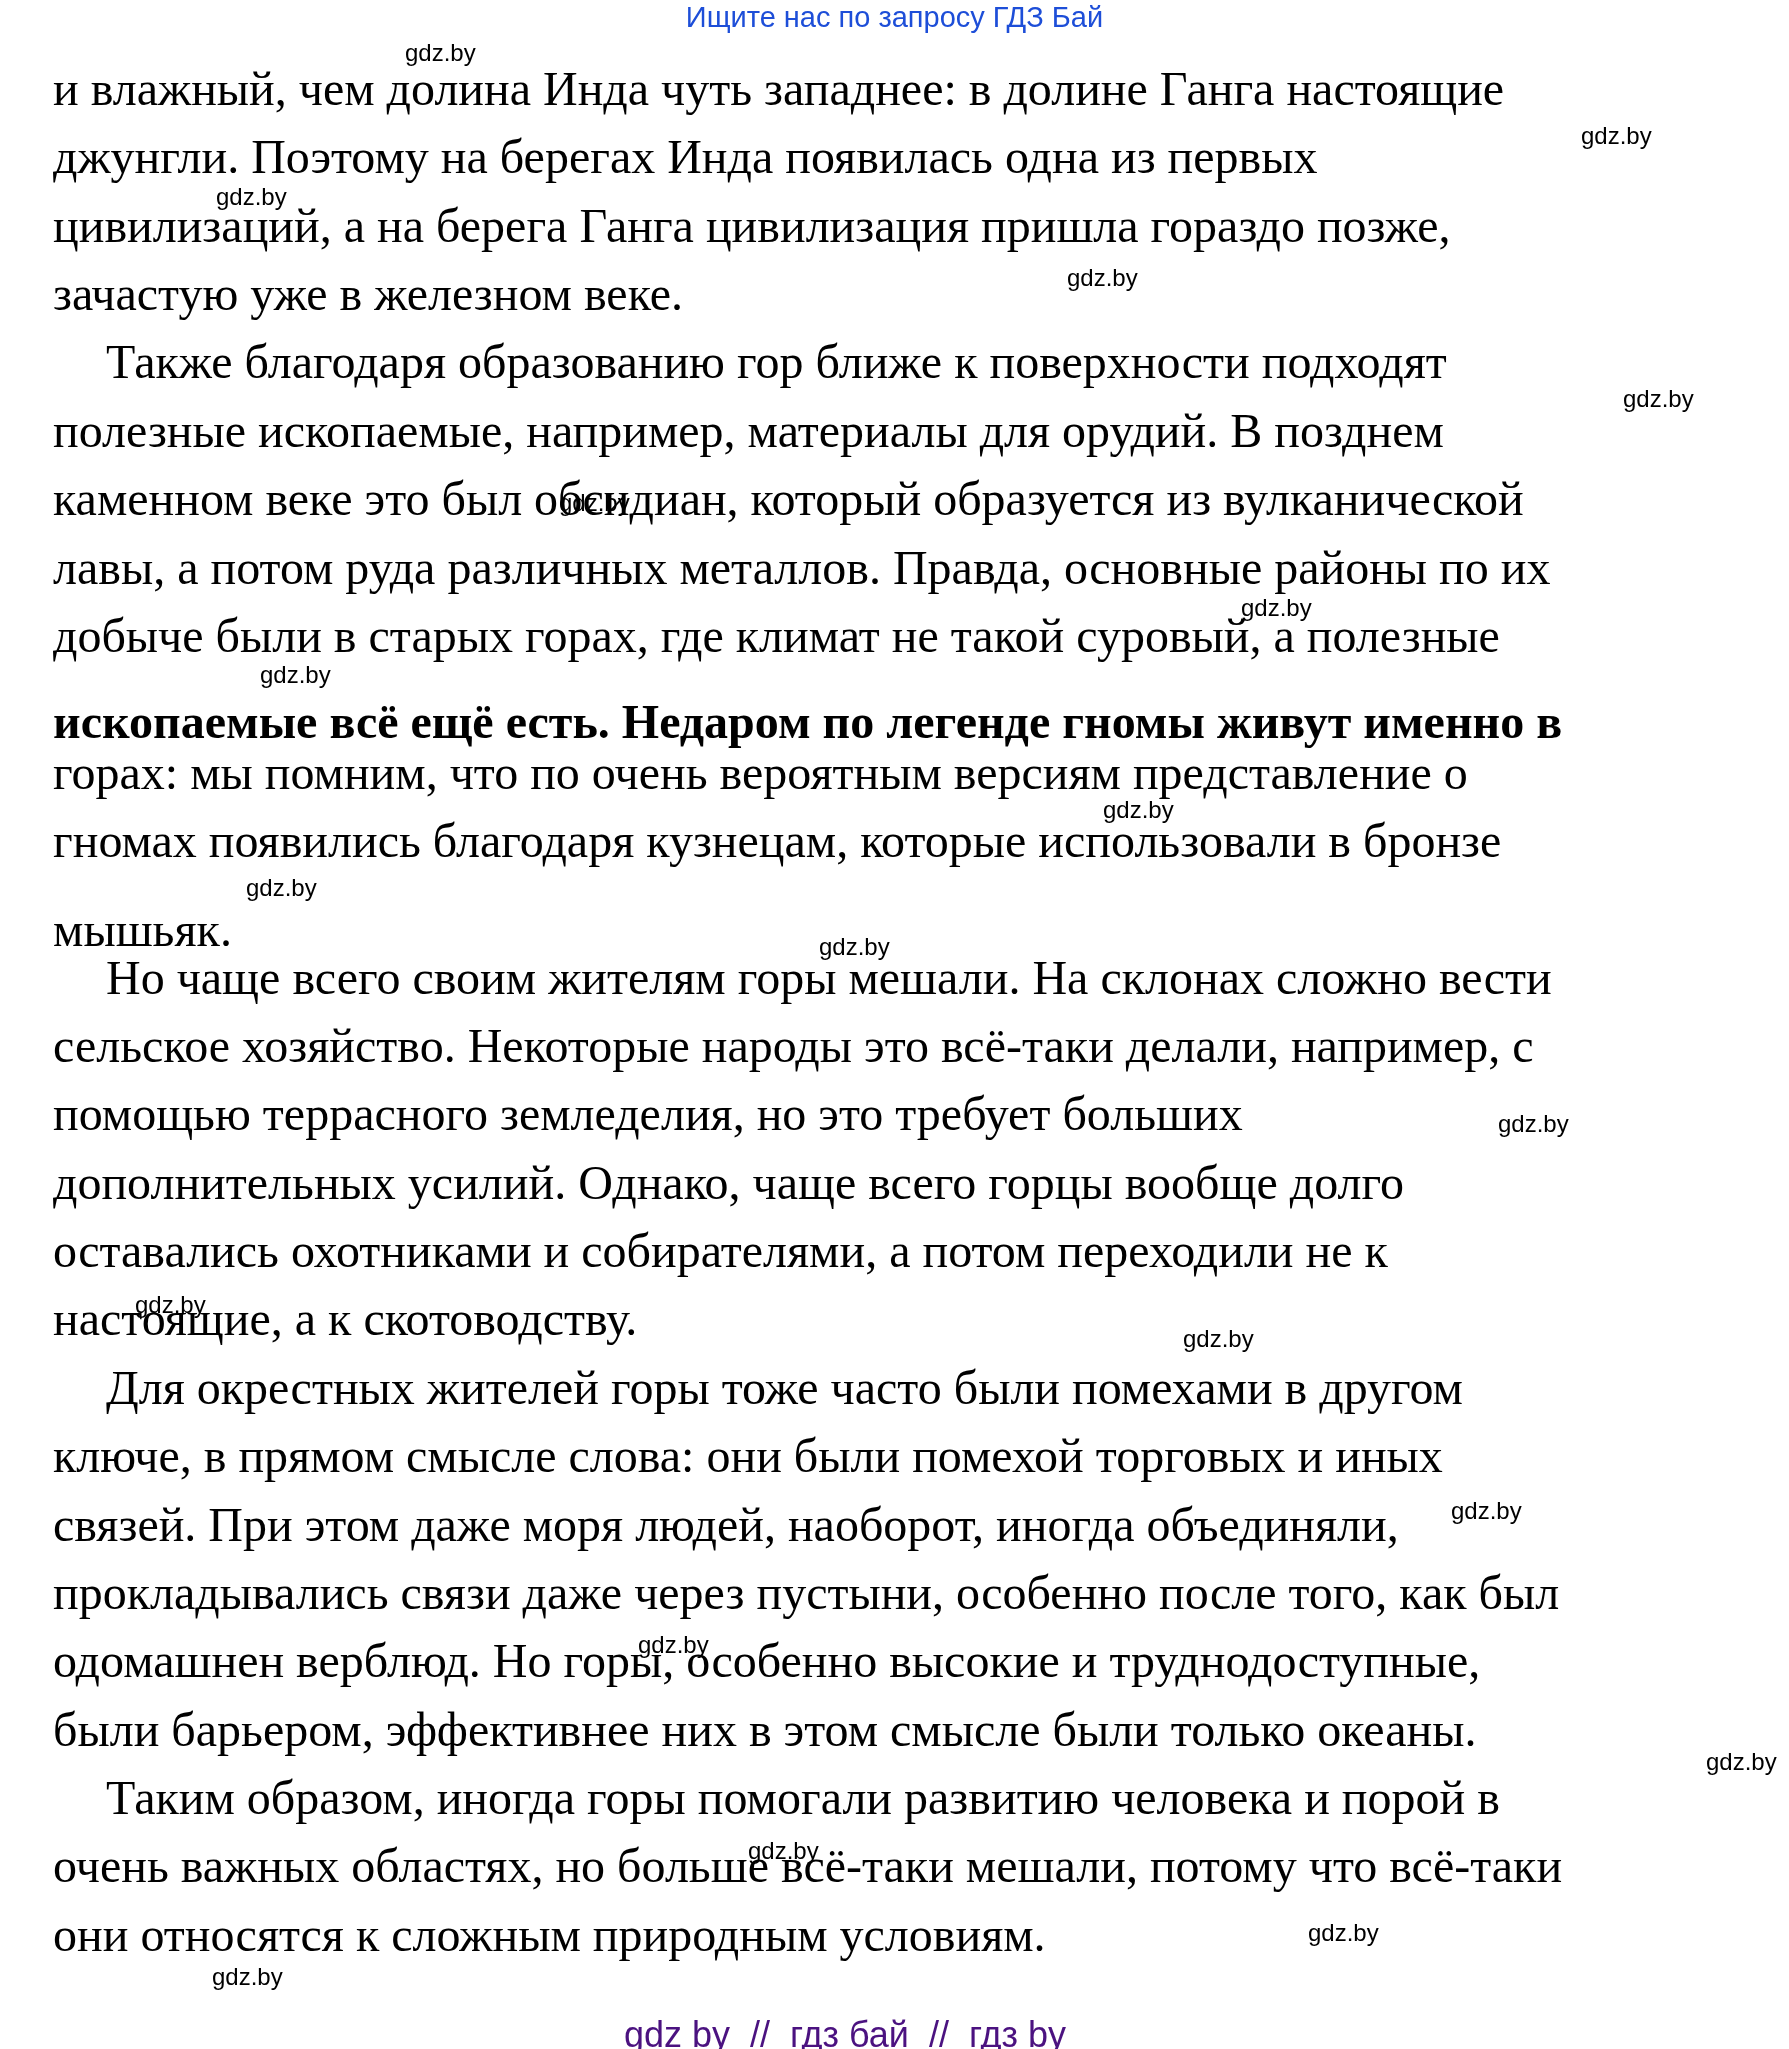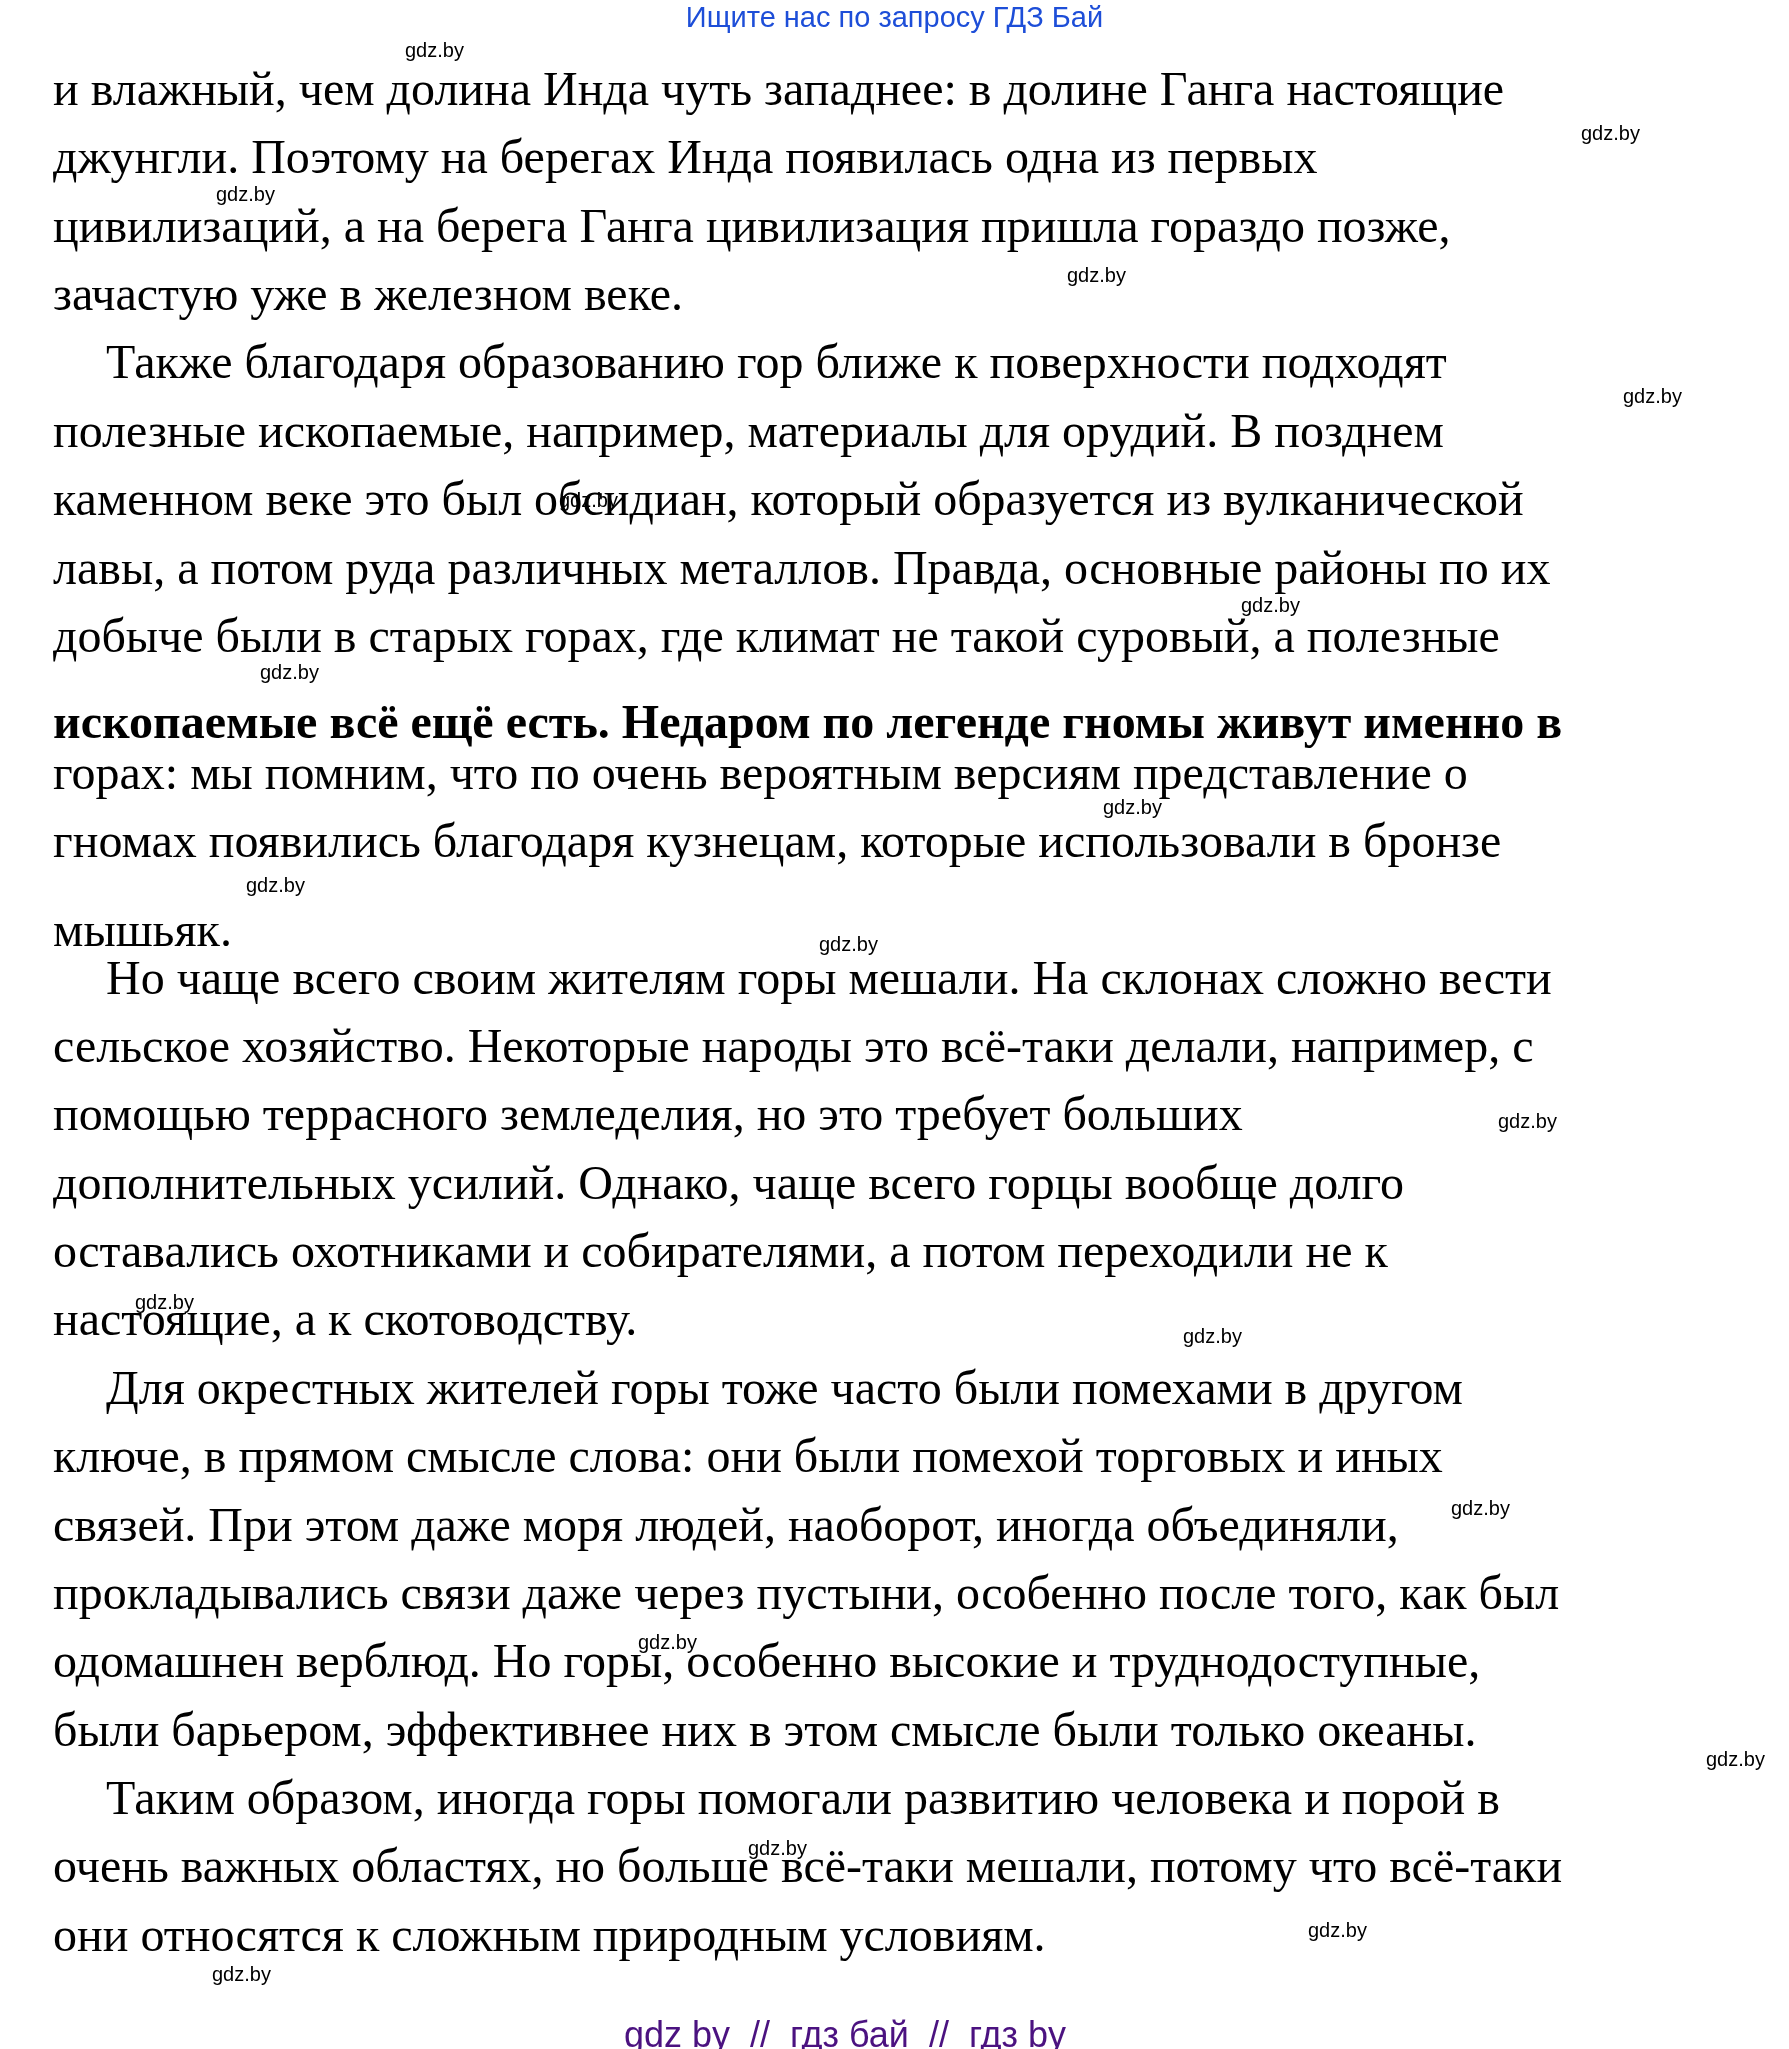--- a/index.html
+++ b/index.html
@@ -1,21 +1,21 @@
 <!DOCTYPE html>
 <html style="font-size:14px"><head>
 <meta charset="utf-8">
 <style>
   html,body{margin:0;padding:0;background:#fff;}
   body{width:1789px;height:2050px;position:relative;overflow:hidden;}
   .banner{position:absolute;left:0;top:0;width:1789px;text-align:center;font-family:"Liberation Sans",sans-serif;font-size:29px;color:#1d4ed8;line-height:35px;}
   .page{position:absolute;left:53px;top:62px;width:1685px;}
   .line{position:absolute;left:0;font-family:"Liberation Serif",serif;font-size:48px;color:#000;white-space:nowrap;line-height:53px;transform:scaleX(1.0);transform-origin:left;}
   .indent{left:53px;}
-  .wm{position:absolute;font-family:"Liberation Sans",sans-serif;font-size:20px;color:#000;white-space:nowrap;}
+  .wm{position:absolute;font-family:"Liberation Sans",sans-serif;font-size:24px;color:#000;white-space:nowrap;}
   .footer{position:absolute;left:0;top:2014px;width:1690px;text-align:center;font-family:"Liberation Sans",sans-serif;font-size:36px;color:#4b1280;white-space:pre;}
 </style>
 </head>
 <body>
 
 <div class="banner">Ищите нас по запросу ГДЗ Бай</div>
 
 <div class="page" id="page">
     <div class="line" style="top: 0px;">и влажный, чем долина Инда чуть западнее: в долине Ганга настоящие</div>
     <div class="line" style="top: 68px;">джунгли. Поэтому на берегах Инда появилась одна из первых</div>

